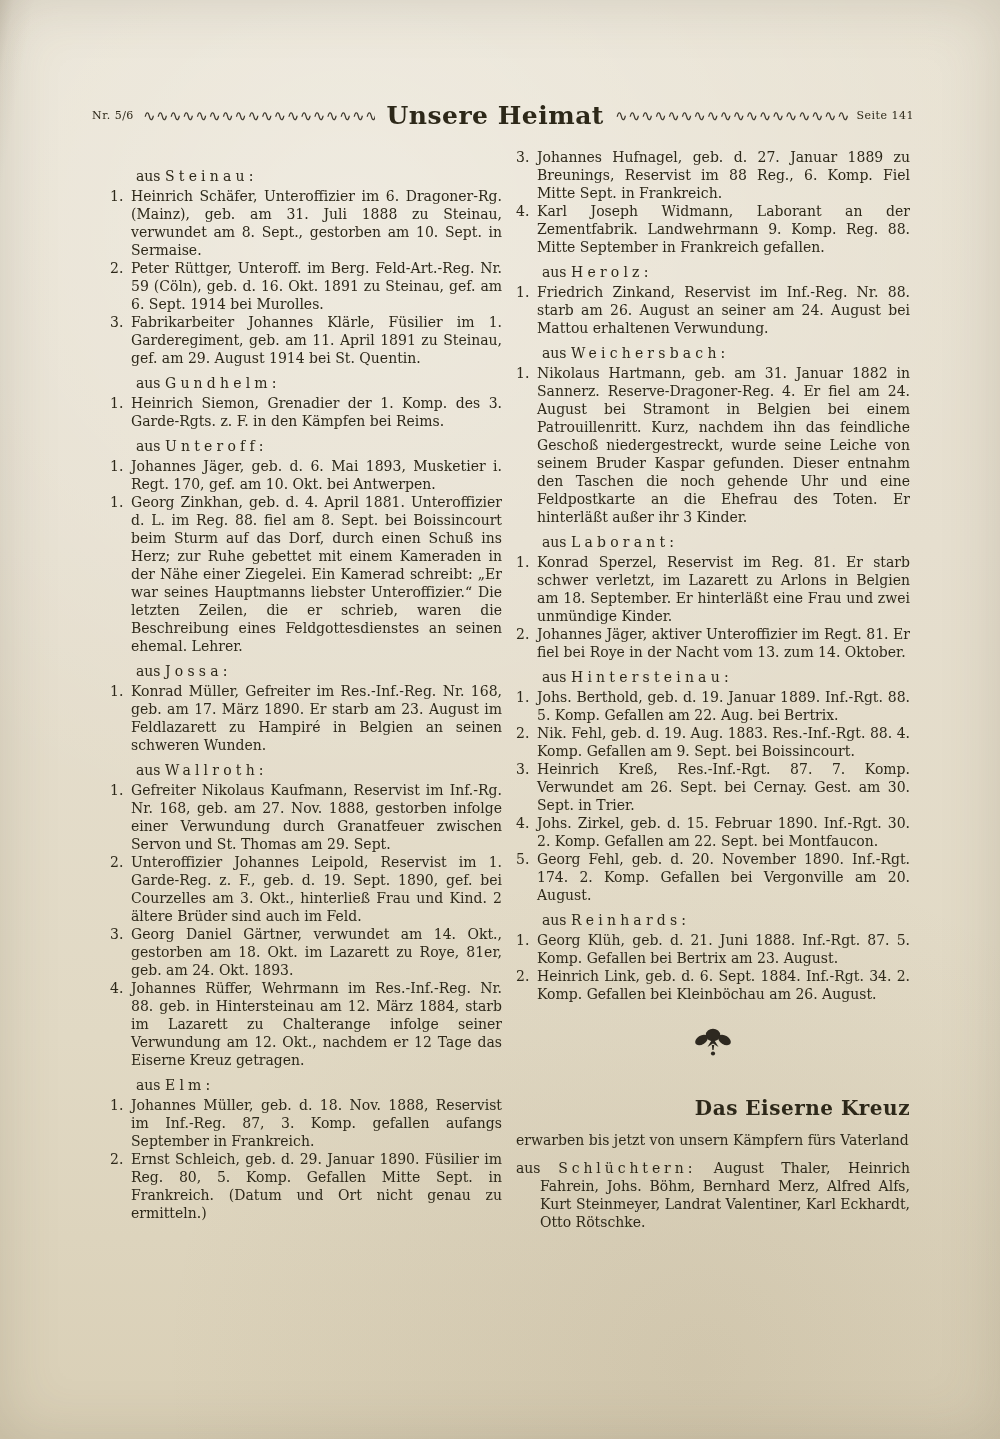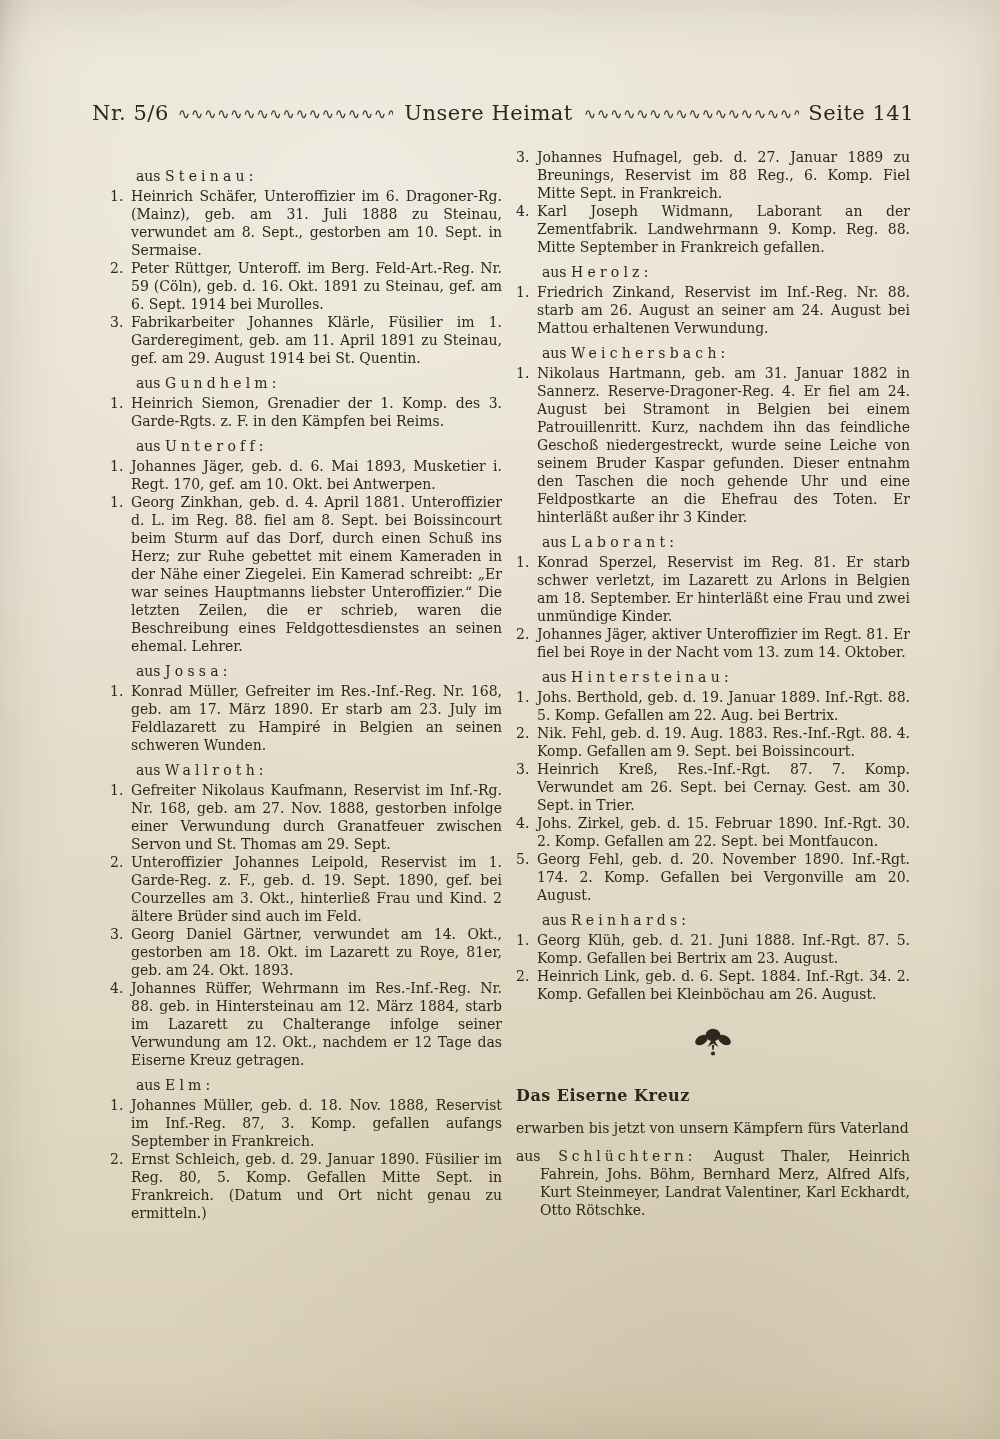--- a/index.html
+++ b/index.html
@@ -11,37 +11,37 @@
       radial-gradient(90% 60% at 70% 95%, rgba(120,100,65,0.10), rgba(0,0,0,0) 60%),
       linear-gradient(100deg, rgba(110,98,72,0.20) 0px, rgba(110,98,72,0.06) 14px, rgba(0,0,0,0) 34px),
       radial-gradient(120% 80% at 35% 15%, rgba(255,255,255,0.30), rgba(255,255,255,0) 55%),
       linear-gradient(180deg,#e9e3d4 0%,#e6dfcf 38%,#e1d9c4 72%,#d9cfb6 100%);
     box-shadow:inset 0 0 60px rgba(90,80,55,0.18);
   }
   .masthead-row{
     position:absolute;top:101px;left:92px;right:86px;
     display:flex;align-items:center;gap:9px;white-space:nowrap;
   }
-  .issue-no,.page-no{font-size:21px;letter-spacing:0.5px;}
-  .masthead{font-size:21px;font-weight:normal;letter-spacing:0.5px;padding:0 2px;}
+  .issue-no,.page-no{font-size:11px;letter-spacing:0.5px;}
+  .masthead{font-size:25px;font-weight:bold;letter-spacing:0.5px;padding:0 2px;}
   .chain{
     flex:1;overflow:hidden;font-family:"DejaVu Sans","Liberation Sans",sans-serif;
     font-size:15px;letter-spacing:0.5px;color:#3b352a;line-height:1;
     transform:translateY(1px);
   }
   .col{position:absolute;top:148px;font-size:14px;line-height:18px;text-align:justify;}
   #left-col{left:110px;width:392px;margin-top:12px;}
   #right-col{left:516px;width:394px;}
   .sec-heading{margin:7px 0 2px 26px;text-align:left;}
   .sec-heading .spaced{letter-spacing:0.30em;}
   .entry{display:flex;align-items:flex-start;}
   .entry .num{flex:0 0 21px;text-align:left;}
   .entry .ebody{flex:1;text-align:justify;}
   .fleuron{margin:24px 0 8px 0;text-align:center;}
-  .ic-title{margin:24px 0 14px 0;text-align:left;font-size:16px;font-weight:bold;letter-spacing:0.5px;}
+  .ic-title{margin:36px 0 14px 0;text-align:right;font-size:20px;font-weight:bold;letter-spacing:0.5px;}
   .ic-intro{text-align:justify;margin:0 0 10px 0;}
   .ic-names{padding-left:24px;text-indent:-24px;text-align:justify;}
   .ic-names .spaced{letter-spacing:0.28em;}
 </style>
 </head>
 <body>
 
 <div class="page">
 
   <div class="masthead-row">
@@ -76,21 +76,21 @@
         <span class="num">1.</span>
         <span class="ebody">Johannes Jäger, geb. d. 6. Mai 1893, Musketier i. Regt. 170, gef. am 10. Okt. bei Antwerpen.</span>
       </div>
       <div class="entry">
         <span class="num">1.</span>
         <span class="ebody">Georg Zinkhan, geb. d. 4. April 1881. Unteroffizier d. L. im Reg. 88. fiel am 8. Sept. bei Boissincourt beim Sturm auf das Dorf, durch einen Schuß ins Herz; zur Ruhe gebettet mit einem Kameraden in der Nähe einer Ziegelei. Ein Kamerad schreibt: „Er war seines Hauptmanns liebster Unteroffizier.“ Die letzten Zeilen, die er schrieb, waren die Beschreibung eines Feldgottesdienstes an seinen ehemal. Lehrer.</span>
       </div>
       <div class="sec-heading"><span>aus</span> <span class="spaced">Jossa:</span></div>
       <div class="entry">
         <span class="num">1.</span>
-        <span class="ebody">Konrad Müller, Gefreiter im Res.-Inf.-Reg. Nr. 168, geb. am 17. März 1890. Er starb am 23. July im Feldlazarett zu Hampiré in Belgien an seinen schweren Wunden.</span>
+        <span class="ebody">Konrad Müller, Gefreiter im Res.-Inf.-Reg. Nr. 168, geb. am 17. März 1890. Er starb am 23. August im Feldlazarett zu Hampiré in Belgien an seinen schweren Wunden.</span>
       </div>
       <div class="sec-heading"><span>aus</span> <span class="spaced">Wallroth:</span></div>
       <div class="entry">
         <span class="num">1.</span>
         <span class="ebody">Gefreiter Nikolaus Kaufmann, Reservist im Inf.-Rg. Nr. 168, geb. am 27. Nov. 1888, gestorben infolge einer Verwundung durch Granatfeuer zwischen Servon und St. Thomas am 29. Sept.</span>
       </div>
       <div class="entry">
         <span class="num">2.</span>
         <span class="ebody">Unteroffizier Johannes Leipold, Reservist im 1. Garde-Reg. z. F., geb. d. 19. Sept. 1890, gef. bei Courzelles am 3. Okt., hinterließ Frau und Kind. 2 ältere Brüder sind auch im Feld.</span>
       </div>

